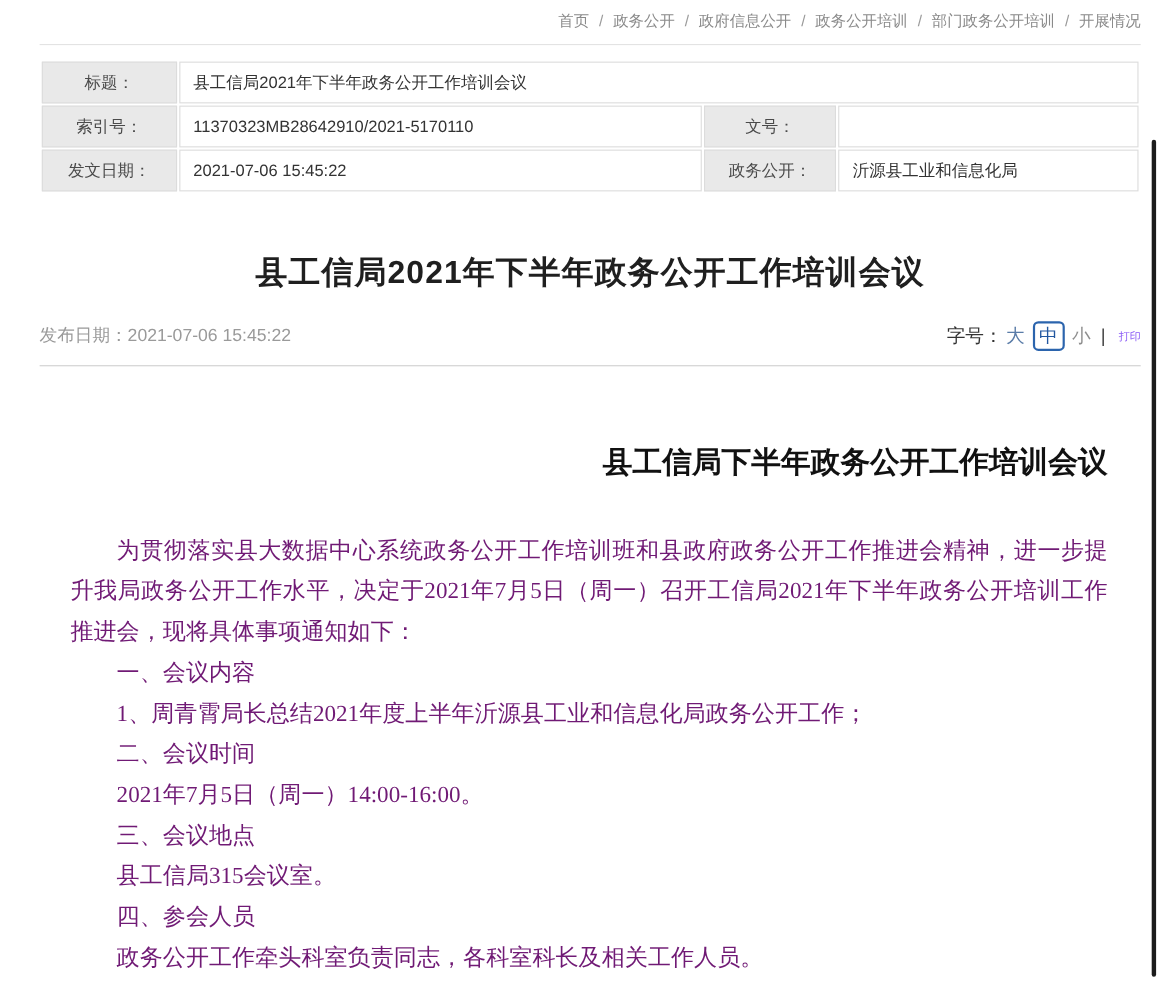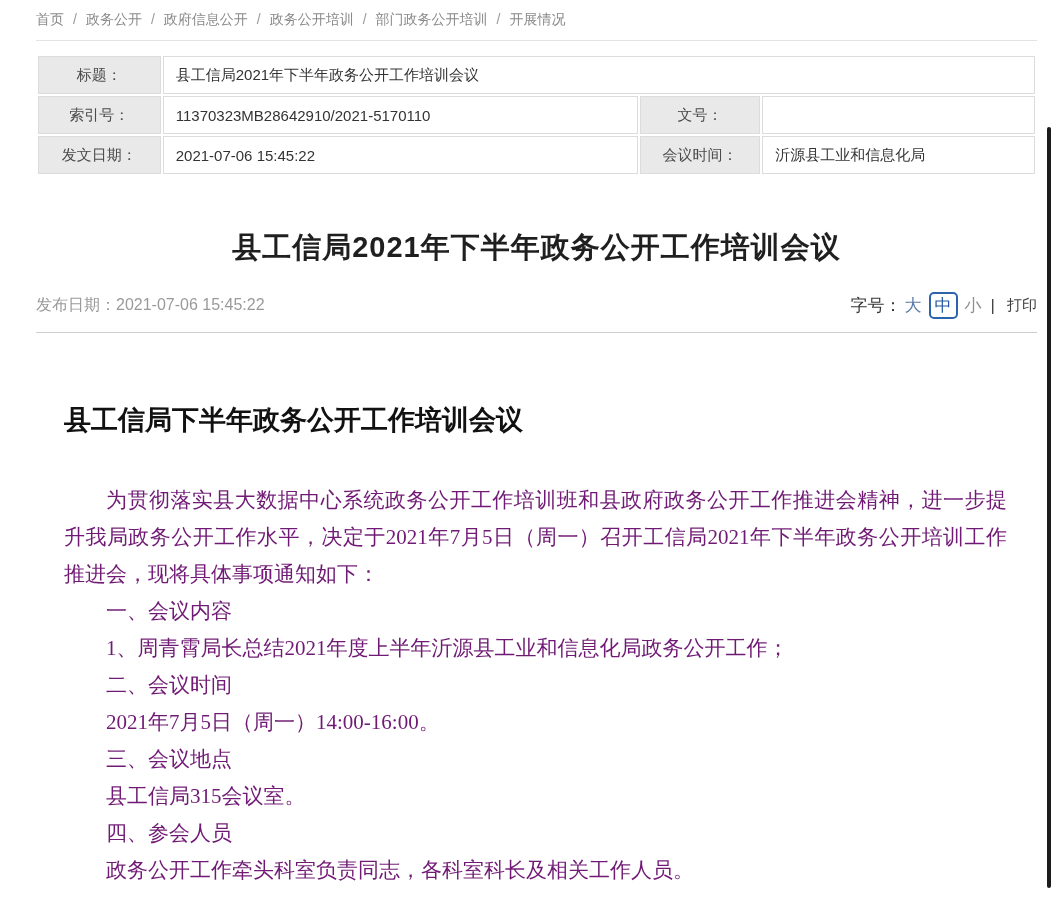--- a/index.html
+++ b/index.html
@@ -13,20 +13,21 @@
   }
   .container { margin-left: 36px; width: 1001px; }
 
   
   .breadcrumb {
     padding-top: 11px;
     padding-bottom: 11px;
     border-bottom: 1px solid #e3e3e3;
     font-size: 14px;
     color: #8a8a8a;
+    text-align: right;
   }
   .breadcrumb a {
     color: #8a8a8a; text-decoration: none; cursor: pointer;
   }
   .breadcrumb .sep { margin: 0 9px; color: #9a9a9a; }
 
   
   table.meta {
     margin-top: 13px;
     border-collapse: separate;
@@ -83,32 +84,32 @@
   .fs-large { color: #5a7ca8; }
   .fs-medium {
     color: #2257a0;
     border: 2px solid #2b64ad;
     border-radius: 5px;
     padding: 0 4px;
     margin: 0 4px;
   }
   .fs-small { color: #8e8e8e; }
   .fs-divider { color: #444; margin: 0 8px 0 6px; }
-  .print-link { color: #404040; font-size: 15px; cursor: pointer; text-decoration: none; margin-left: 4px; }
+  .print-link { color: #8b5cf6; font-size: 10px; cursor: pointer; text-decoration: none; margin-left: 4px; }
 
   
   .article {
     margin-top: 69px;
     padding: 0 30px 0 28px;
     font-family: "Liberation Serif", "DejaVu Serif", serif;
     color: #000;
   }
   .content-title {
     margin: 0;
-    text-align: left;
+    text-align: right;
     font-size: 27px;
     font-weight: bold;
     color: #111;
   }
   .content-body { margin-top: 44px; }
   .content-body p {
     margin: 0;
     font-size: 21px;
     line-height: 37px;
     text-indent: 2em;
@@ -150,21 +151,21 @@
     </tr>
     <tr>
       <td class="m-label">索引号：</td>
       <td class="m-value">11370323MB28642910/2021-5170110</td>
       <td class="m-label">文号：</td>
       <td class="m-value"></td>
     </tr>
     <tr>
       <td class="m-label">发文日期：</td>
       <td class="m-value">2021-07-06 15:45:22</td>
-      <td class="m-label">会议时间：</td>
+      <td class="m-label">政务公开：</td>
       <td class="m-value">沂源县工业和信息化局</td>
     </tr>
   </tbody>
     </table>
 
   <h1 class="page-title">县工信局2021年下半年政务公开工作培训会议</h1>
 
   <div class="article-meta">
     <span class="publish-date">发布日期：2021-07-06 15:45:22</span>
     <span class="fontsize-widget">

